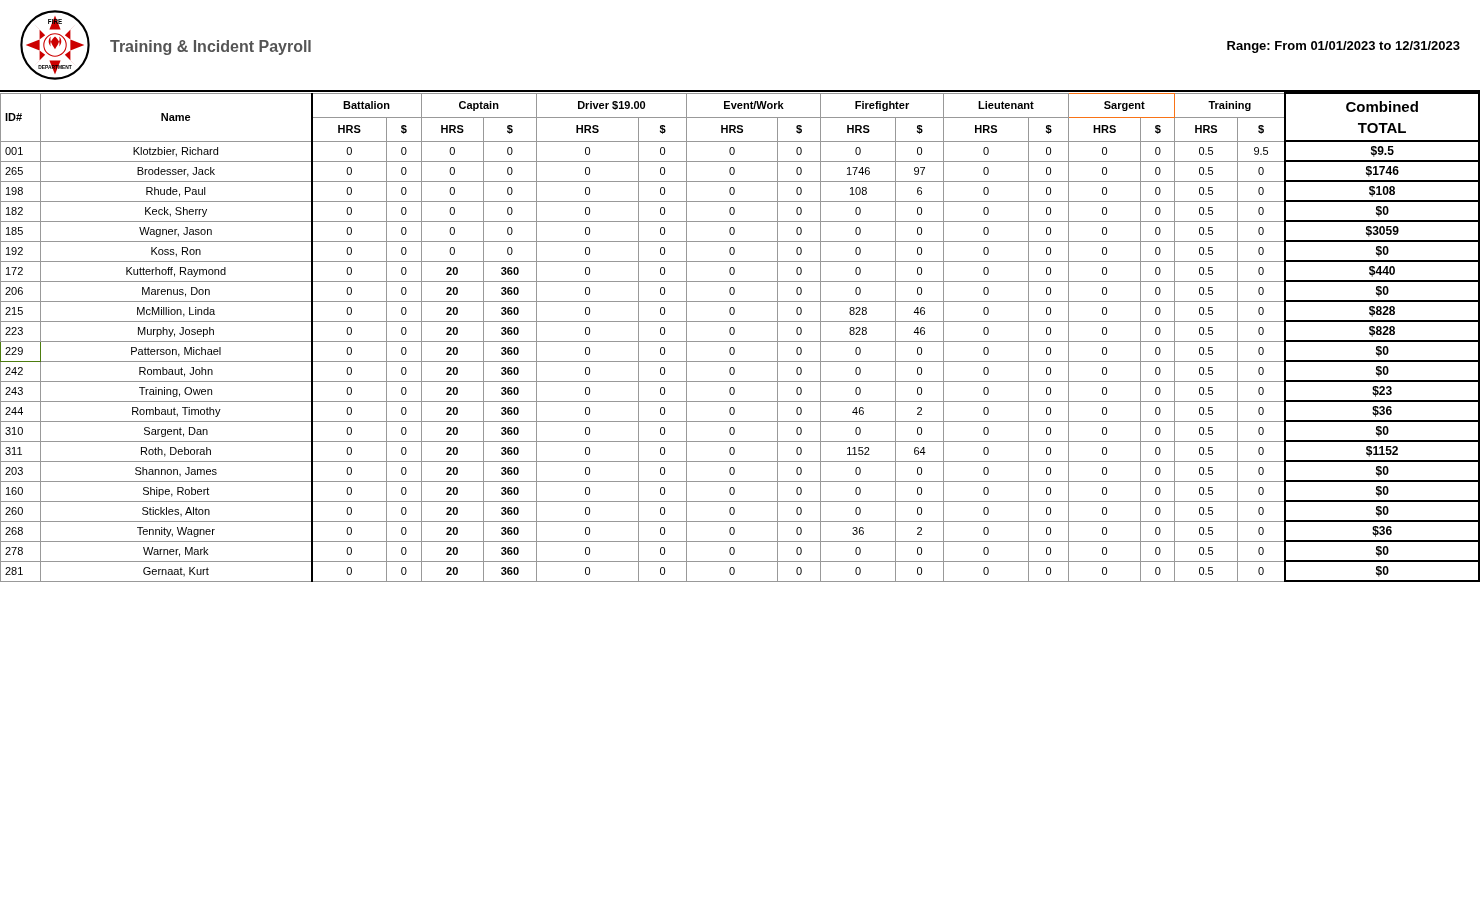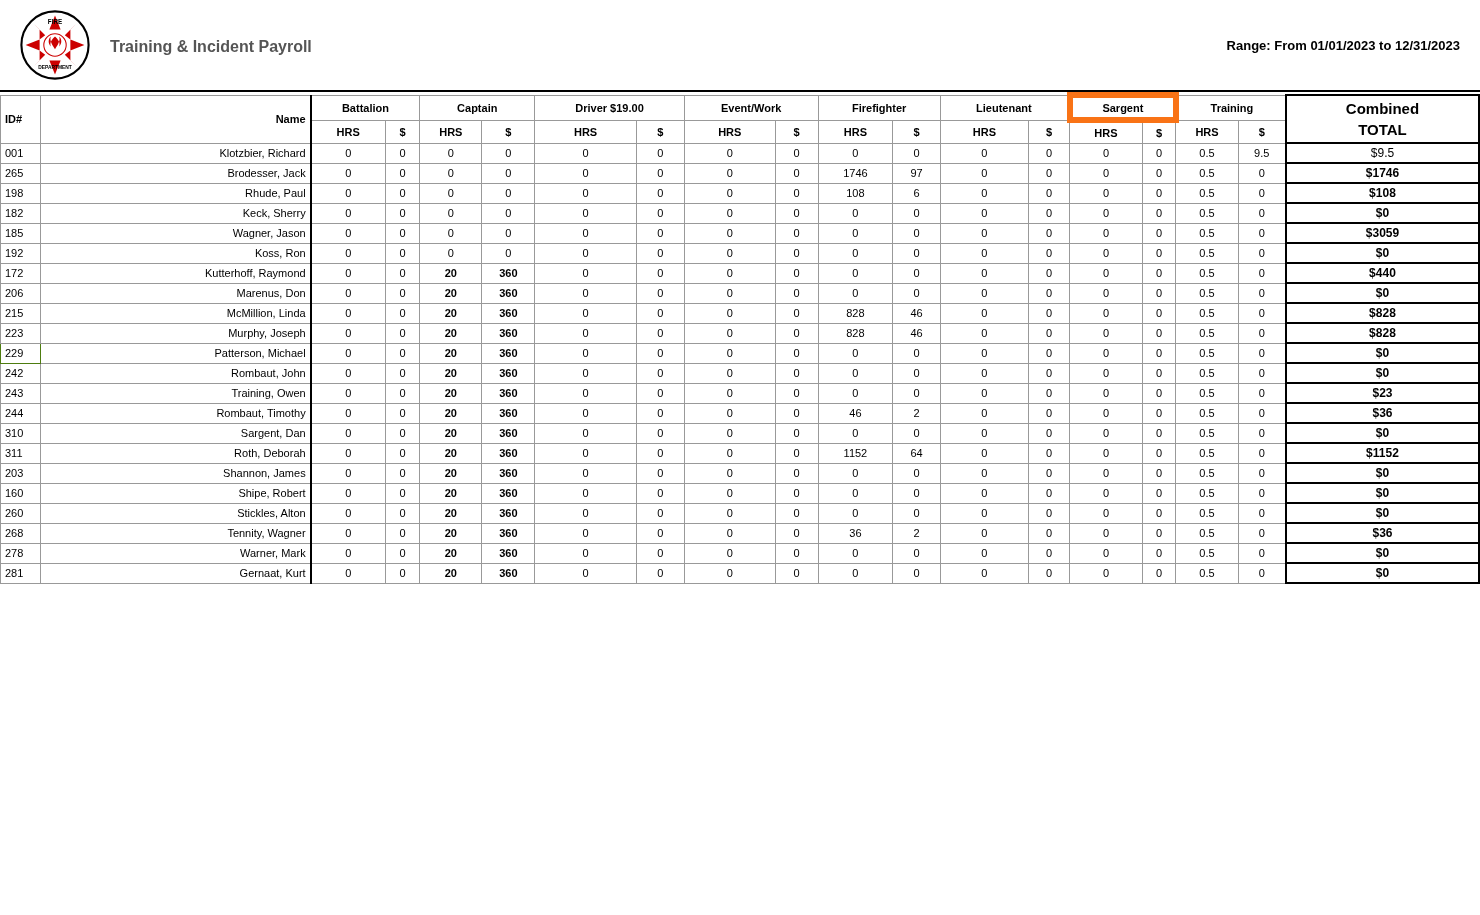--- a/index.html
+++ b/index.html
@@ -11,21 +11,21 @@
     .company-name { font-size: 28px; font-weight: bold; color: #000; }
     .report-title { font-size: 16px; font-weight: bold; color: #555; margin-top: 4px; }
     .date-range { text-align: right; font-size: 13px; }
     .date-range span { font-weight: bold; }
 
     .table-container { padding: 0; overflow-x: auto; }
     
     table { width: 100%; border-collapse: collapse; font-size: 11px; }
     
     th, td { border: 1px solid #999; padding: 2px 4px; text-align: center; }
-    td.name-cell, th.name-cell { text-align: right; }
+    td.name-cell, th.name-cell { text-align: center; }
     td.id-cell, th.id-cell { text-align: left; width: 40px; }
   </style>
 </head>
 <body>
 
 <div class="header">
   <div class="logo">
     
     <svg viewBox="0 0 100 100" width="70" height="70" xmlns="http://www.w3.org/2000/svg">
       <circle cx="50" cy="50" r="48" fill="none" stroke="#000" stroke-width="3"></circle>
@@ -74,21 +74,21 @@
         <th colspan="2" style="border:1px solid #999;">Captain</th>
 
         <th colspan="2" style="border:1px solid #999;">Driver $19.00</th>
 
         <th colspan="2" style="border:1px solid #999;">Event/Work</th>
 
         <th colspan="2" style="border:1px solid #999;">Firefighter</th>
 
         <th colspan="2" style="border:1px solid #999;">Lieutenant</th>
 
-        <th colspan="2" style="border:6px solid #f97316;">Sargent</th>
+        <th colspan="2" style="border:1px solid #f97316;padding-left:9px;">Sargent</th>
 
         <th colspan="2" style="border:1px solid #999; border-right:2px solid #000;">Training</th>
 
         <th rowspan="2" style="border:2px solid #000; font-size:15px; font-weight:bold; line-height:1.4; min-width:100px;">Combined<br>TOTAL</th>
       </tr>
 
       <tr>
 
         <th style="border:1px solid #999; border-left:2px solid #000;">HRS</th>
         <th style="border:1px solid #999;">$</th>
@@ -129,21 +129,21 @@
     <td style="border:1px solid #999;">0</td>
     <td style="border:1px solid #999;">0</td>
     <td style="border:1px solid #999;">0</td>
     <td style="border:1px solid #999;">0</td>
     <td style="border:1px solid #999;">0</td>
     <td style="border:1px solid #999;">0</td>
     <td style="border:1px solid #999;">0</td>
     <td style="border:1px solid #999;">0</td>
     <td style="border:1px solid #999;">0.5</td>
     <td style="border:1px solid #999; border-right:2px solid #000;">9.5</td>
-    <td style="border:2px solid #000; font-weight:normal; font-size:12px;">$9.5</td>
+    <td style="border:2px solid #000; font-weight:bold; font-size:12px;">$9.5</td>
   </tr>
         <tr>
     <td class="id-cell" style="border:1px solid #999;">265</td>
     <td class="name-cell" style="border:1px solid #999; min-width:140px;">Brodesser, Jack</td>
     <td style="border:1px solid #999; border-left:2px solid #000;">0</td>
     <td style="border:1px solid #999;">0</td>
     <td style="border:1px solid #999; ">0</td>
     <td style="border:1px solid #999; ">0</td>
     <td style="border:1px solid #999;">0</td>
     <td style="border:1px solid #999;">0</td>

